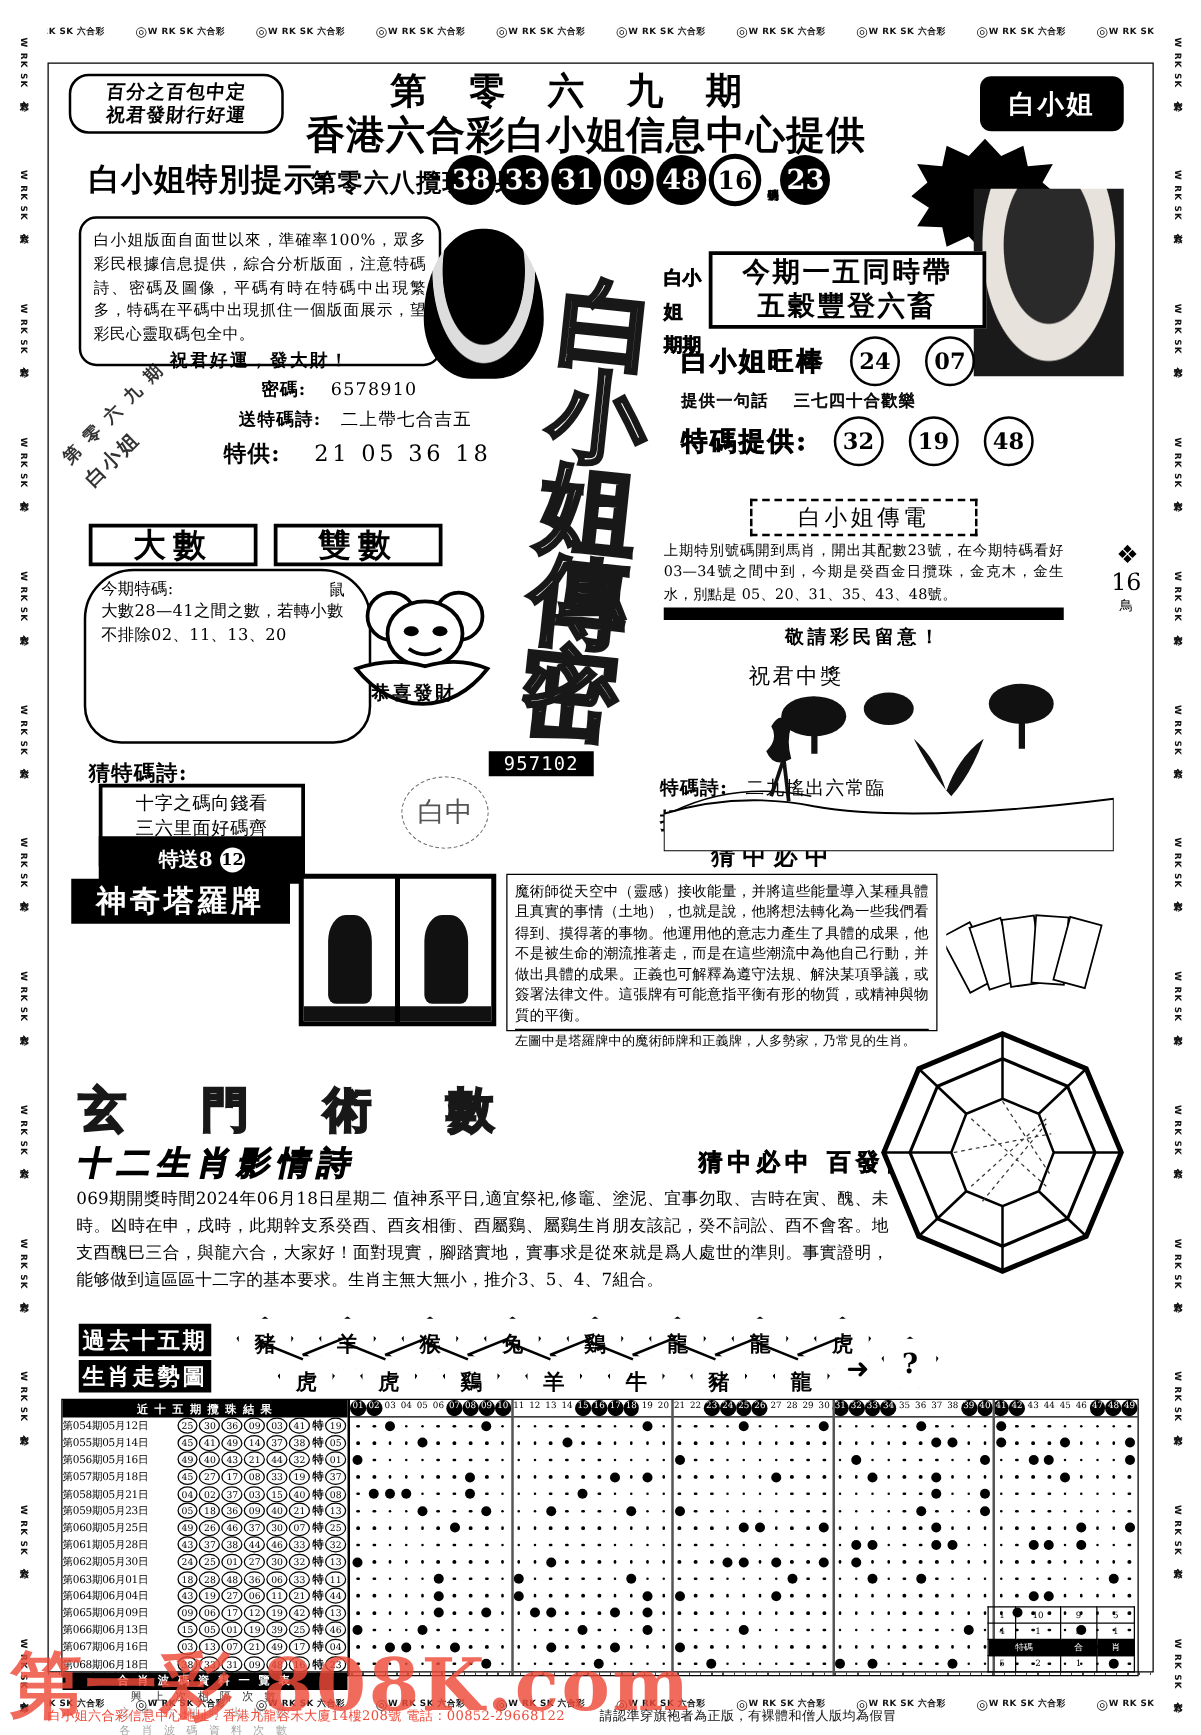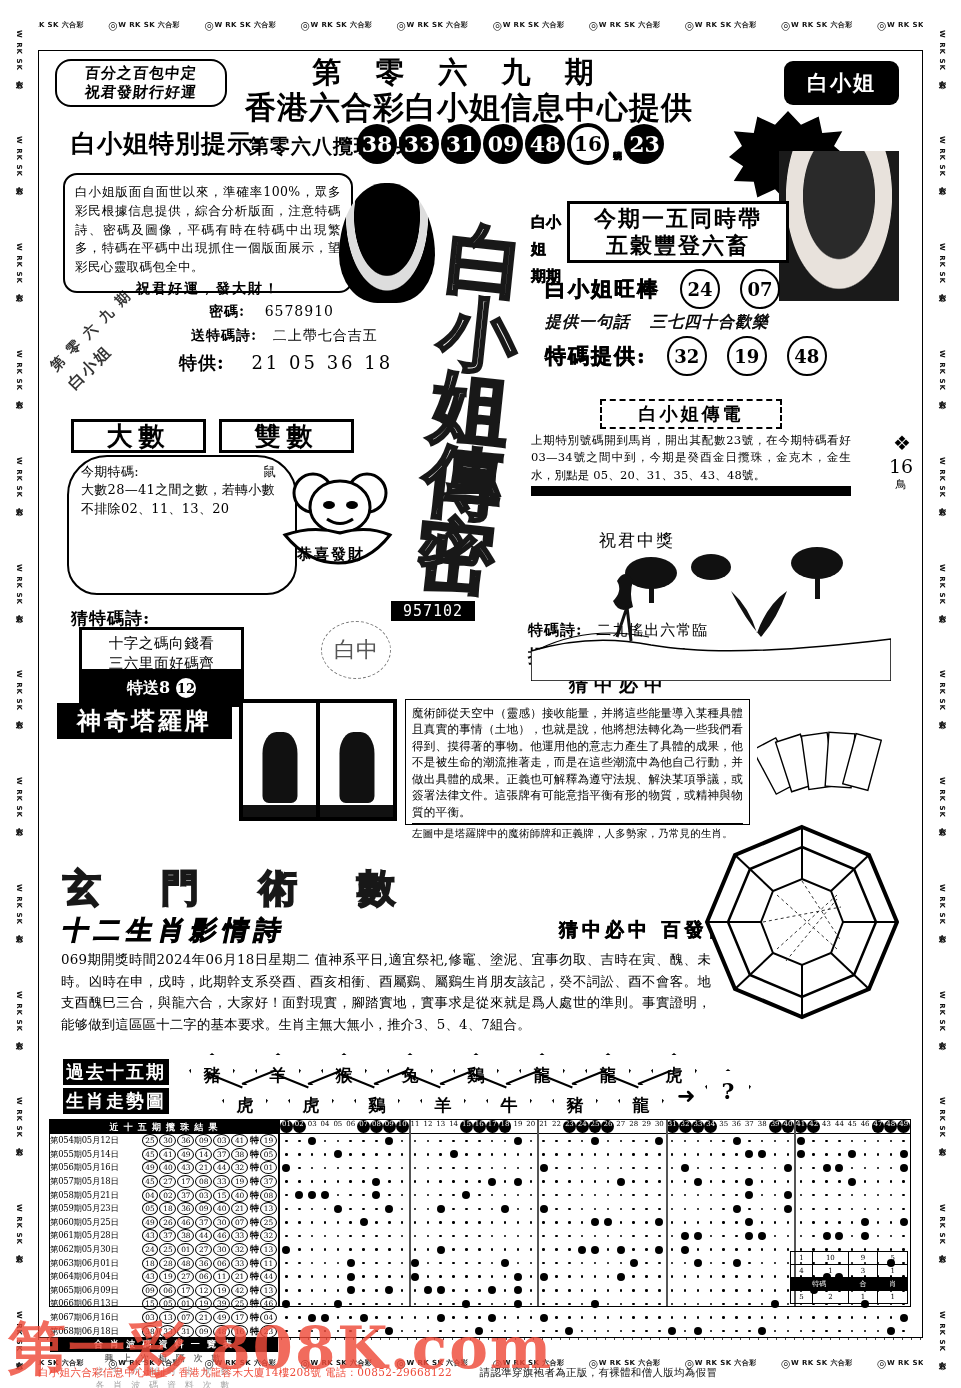--- a/index.html
+++ b/index.html
@@ -103,35 +103,35 @@
   .tcard .ground{position:absolute;left:0;bottom:0;width:100%;height:12px;background:#111;}
 
   .tarot-text{left:366px;top:648px;width:345px;height:126px;border:1px solid #000;padding:5px 6px;}
   .tarot-text p{margin:0;font-family:"DejaVu Serif",serif;font-size:11.6px;line-height:1.42;text-align:justify;letter-spacing:.2px;}
   .tarot-text .cap{font-size:10.5px;margin-top:3px;border-top:1px solid #000;padding-top:2px;}
   .fan{left:718px;top:668px;width:140px;height:96px;}
 
   
   .tel-box{left:492px;top:348px;width:320px;height:108px;}
   .tel-title{width:178px;height:26px;margin:0 auto;border:2px dashed #000;display:flex;align-items:center;
-    justify-content:center;font-family:"DejaVu Serif",serif;font-weight:bold;font-size:18px;letter-spacing:3px;}
+    justify-content:center;font-family:"DejaVu Serif",serif;font-weight:normal;font-size:18px;letter-spacing:3px;}
   .tel-body{font-family:"DejaVu Serif",serif;font-size:11.5px;line-height:1.5;letter-spacing:.2px;text-align:justify;margin-top:3px;}
   .tel-strip{height:10px;background:#000;margin-top:2px;}
   .tel-note{text-align:center;font-family:"DejaVu Serif",serif;font-weight:bold;font-size:15px;letter-spacing:3px;margin-top:4px;}
 
   
   .banner{left:528px;top:150px;width:222px;height:62px;border:3px solid #000;background:#fff;
     display:flex;flex-direction:column;align-items:center;justify-content:center;}
   .banner div{font-family:"DejaVu Serif",serif;font-weight:bold;font-size:22px;letter-spacing:2px;line-height:1.22;}
 
   .wang{left:506px;top:218px;width:330px;}
   .wang .ln{display:flex;align-items:center;gap:20px;margin-bottom:3px;}
   .wang .lbl{font-family:"DejaVu Serif",serif;font-weight:bold;font-size:21px;letter-spacing:2px;
     -webkit-text-stroke:.6px #000;}
-  .wang .lbl.small{font-size:16px;letter-spacing:1px;font-weight:normal;font-style:italic;}
+  .wang .lbl.small{font-size:13px;letter-spacing:1px;font-weight:normal;}
   .oball{width:30px;height:30px;border:2px solid #000;border-radius:50%;display:flex;align-items:center;
     justify-content:center;font-family:"DejaVu Serif",serif;font-weight:bold;font-size:15px;background:#fff;}
   .oball.big{width:36px;height:36px;font-size:18px;}
 
   .guess-col{left:470px;top:570px;width:220px;}
   .guess-col .r{font-family:"DejaVu Serif",serif;font-size:15px;letter-spacing:1px;margin-bottom:4px;margin-left:19px;}
   .guess-col .r b{font-weight:bold;}
   .guess-col .cc{text-align:center;font-weight:bold;font-size:19px;letter-spacing:6px;}
 
   .sidenum{left:832px;top:380px;width:60px;text-align:center;}
@@ -156,21 +156,21 @@
   .zo-label div{background:#000;color:#fff;font-family:"DejaVu Serif",serif;font-weight:bold;font-size:18px;
     letter-spacing:2px;padding:1px 3px;margin-bottom:3px;display:inline-block;}
   .zchain{left:150px;top:1002px;width:560px;height:64px;}
   .zstar{position:absolute;width:42px;height:40px;background:#fff;border:2px solid #000;
     clip-path:polygon(50% 0%,64% 12%,82% 9%,86% 27%,100% 40%,90% 55%,95% 74%,77% 79%,66% 95%,50% 88%,34% 95%,23% 79%,5% 74%,10% 55%,0% 40%,14% 27%,18% 9%,36% 12%);
     display:flex;align-items:center;justify-content:center;font-family:"DejaVu Serif",serif;font-weight:bold;font-size:17px;}
   .zlink{position:absolute;height:2px;background:#000;transform-origin:left center;}
   .zarrow{position:absolute;font-size:22px;font-weight:bold;}
 
   
-  .btable{left:10px;top:1068px;width:862px;height:188px;border:1px solid #000;display:flex;}
+  .btable{left:10px;top:1068px;width:862px;height:222px;border:1px solid #000;display:flex;}
   .bt-left{width:228px;border-right:2px solid #000;}
   .bt-hdr{height:14px;background:#000;color:#fff;display:flex;align-items:center;justify-content:space-around;
     font-family:"DejaVu Serif",serif;font-weight:bold;font-size:9px;letter-spacing:1px;}
   .brow{display:flex;align-items:center;height:13.6px;font-family:"DejaVu Serif",serif;font-size:8.4px;white-space:nowrap;}
   .brow .dt{width:92px;letter-spacing:-.2px;}
   .brow .nb{width:15px;height:11px;border:1px solid #000;border-radius:50%;display:inline-flex;
     align-items:center;justify-content:center;font-size:7.4px;margin-right:1px;}
   .brow .tx{font-weight:bold;font-size:9px;margin:0 1px;}
 
   .bt-right{flex:1;position:relative;}
@@ -464,20 +464,21 @@
         <b>提供:</b>
         <span style="margin-left:8px;letter-spacing:3px">37  24  31</span>
       </div>
       <div class="cc">猜中必中</div>
     </div>
 
     <div class="abs tel-box">
       <div class="tel-title">白小姐傳電</div>
       <div class="tel-body">上期特別號碼開到馬肖，開出其配數23號，在今期特碼看好03—34號之間中到，今期是癸酉金日攬珠，金克木，金生水，別點是 05、20、31、35、43、48號。</div>
       <div class="tel-strip"></div>
+      <div class="tel-note">敬請彩民留意！</div>
     </div>
     <div class="abs sidenum">
       <div class="seal">❖</div>
       <div class="n">16</div>
       <div style="font-size:11px">鳥</div>
     </div>
     <div class="abs" style="left:560px;top:478px;font-family:'DejaVu Serif',serif;font-size:17px;letter-spacing:2px">祝君中獎</div>
 
     <div class="abs scene">
       <svg viewBox="0 0 360 160" width="360" height="160">

